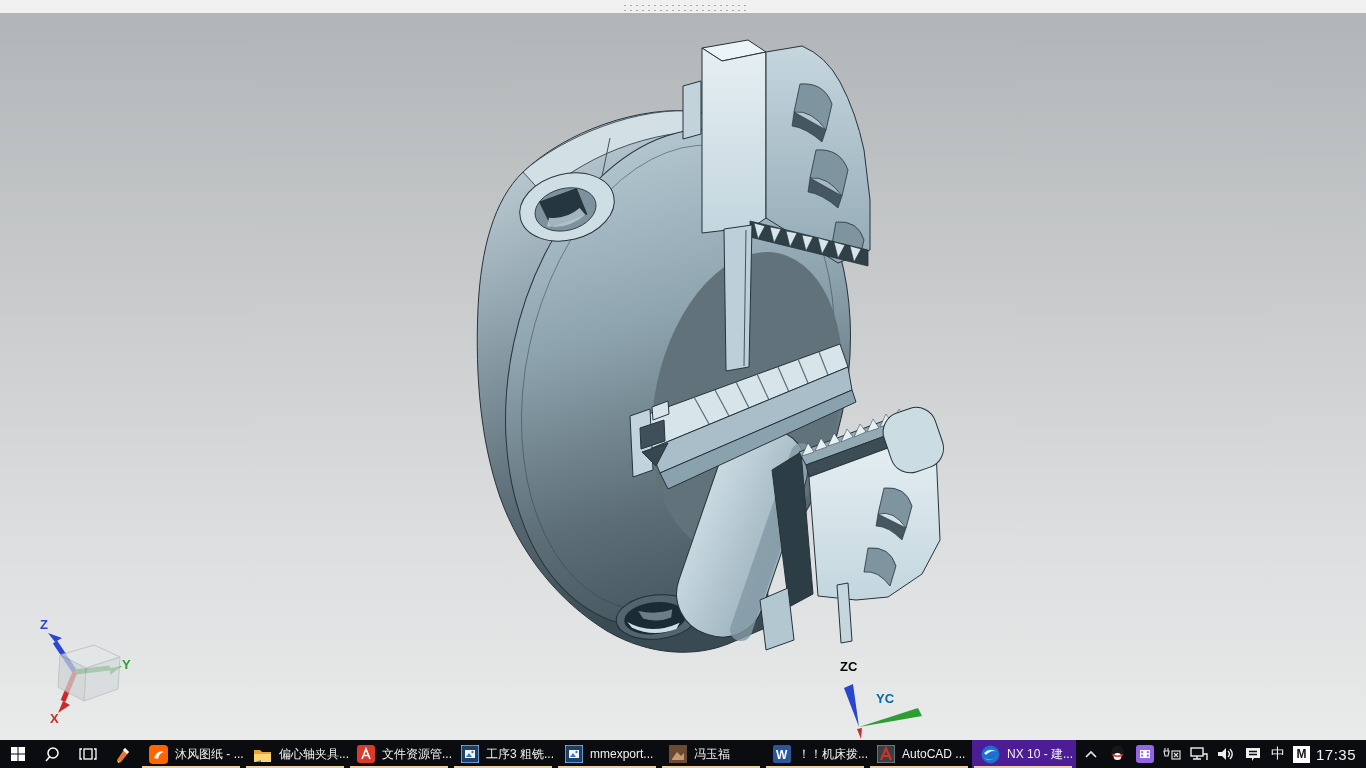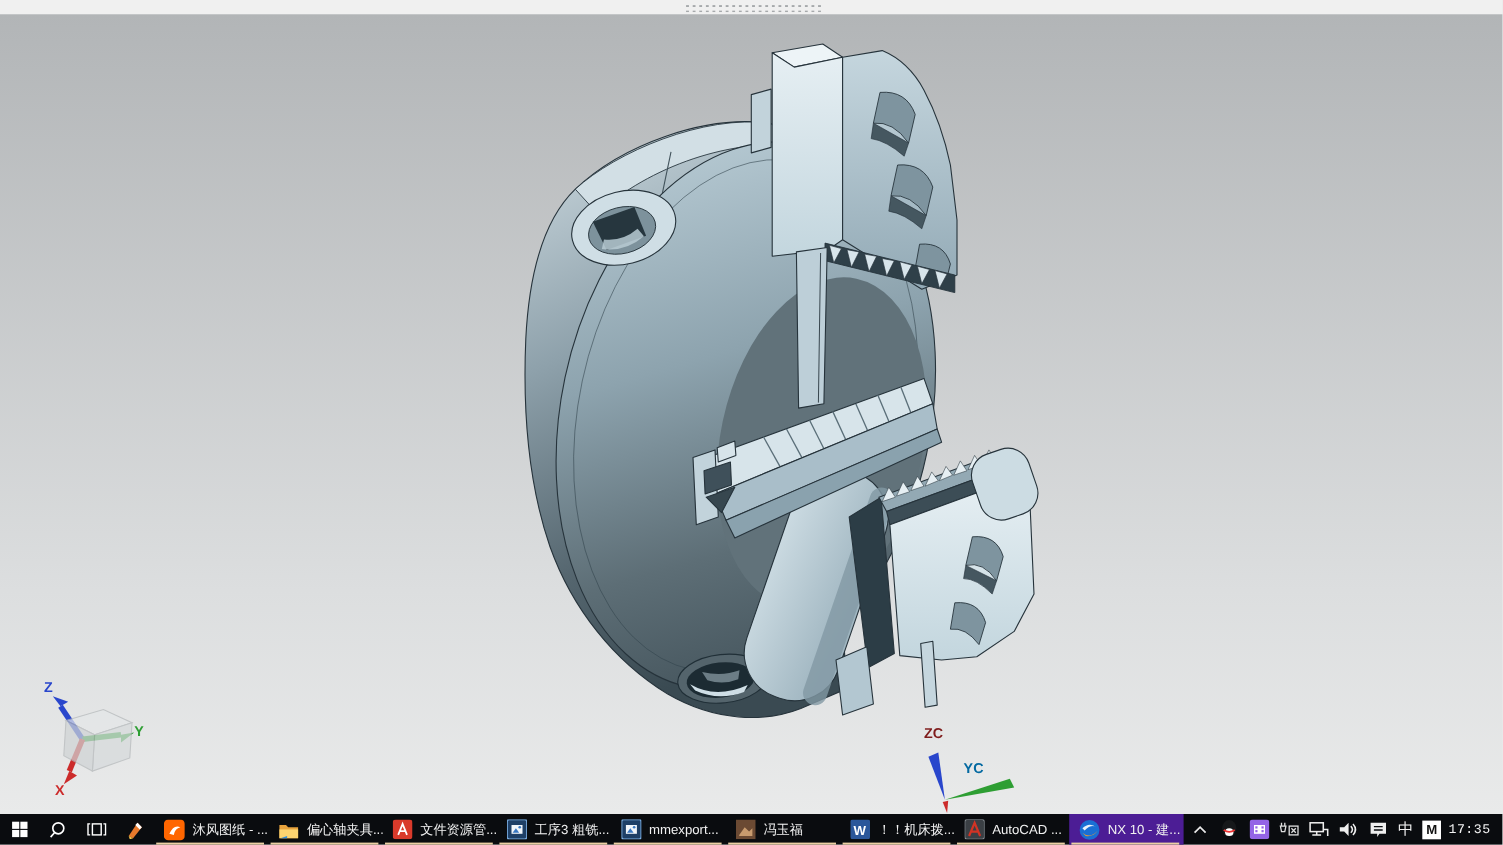--- a/index.html
+++ b/index.html
@@ -24,21 +24,21 @@
   .tb-app{width:104px;min-width:104px;display:flex;align-items:center;gap:7px;
     padding-left:9px;position:relative;color:#f1f1f1;font-size:12px;box-sizing:border-box;}
   .tb-app .lbl{overflow:hidden;white-space:nowrap;flex:1;}
   .tb-app .u{position:absolute;bottom:0;left:2px;right:4px;height:2px;background:#ecd0a4;}
   .tb-app.active{background:#4c1d95;}
   #tray{margin-left:auto;display:flex;align-items:center;gap:2px;padding-right:8px;color:#f1f1f1;}
   .tri{width:25px;display:flex;align-items:center;justify-content:center;}
   #ime-ind{font-size:14px;width:22px;text-align:center;}
   #m-badge{width:17px;height:17px;background:#ffffff;color:#111;font-weight:bold;font-size:12px;
     display:flex;align-items:center;justify-content:center;margin:0 2px;}
-  #clock{font-size:12px;width:44px;text-align:center;letter-spacing:.5px;font-family:Liberation Mono, monospace;}
+  #clock{font-size:15px;width:44px;text-align:center;letter-spacing:.5px;}
 </style>
 </head>
 <body>
 
 <div id="top-strip">
   <div id="grip"></div>
 </div>
 
 <div id="viewport"></div>
 
@@ -184,21 +184,21 @@
   <span class="axlbl" style="left:100px;top:42px;color:#2e9e33">Y</span>
   <span class="axlbl" style="left:28px;top:96px;color:#cc2b2b">X</span>
 </div>
 
 <div id="wcs">
   <svg width="120" height="81" viewBox="0 0 120 81">
     <polygon points="16,29 25,25 31,68" fill="#2946cc"></polygon>
     <polygon points="31,68 90,49 94,57" fill="#2e9e33"></polygon>
     <polygon points="29,70 34,69 33,80" fill="#cc2b2b"></polygon>
   </svg>
-  <span class="axlbl" style="left:12px;top:0;color:#7f1d1d">ZC</span>
+  <span class="axlbl" style="left:12px;top:0;color:#000000">ZC</span>
   <span class="axlbl" style="left:48px;top:32px;color:#0369a1">YC</span>
 </div>
 
 <div id="taskbar">
   <div class="tbi">
     <svg width="16" height="16">
       <rect x="1" y="1" width="6.5" height="6.5" fill="#fff"></rect>
         <rect x="8.5" y="1" width="6.5" height="6.5" fill="#fff"></rect>
       <rect x="1" y="8.5" width="6.5" height="6.5" fill="#fff"></rect>
         <rect x="8.5" y="8.5" width="6.5" height="6.5" fill="#fff"></rect>

